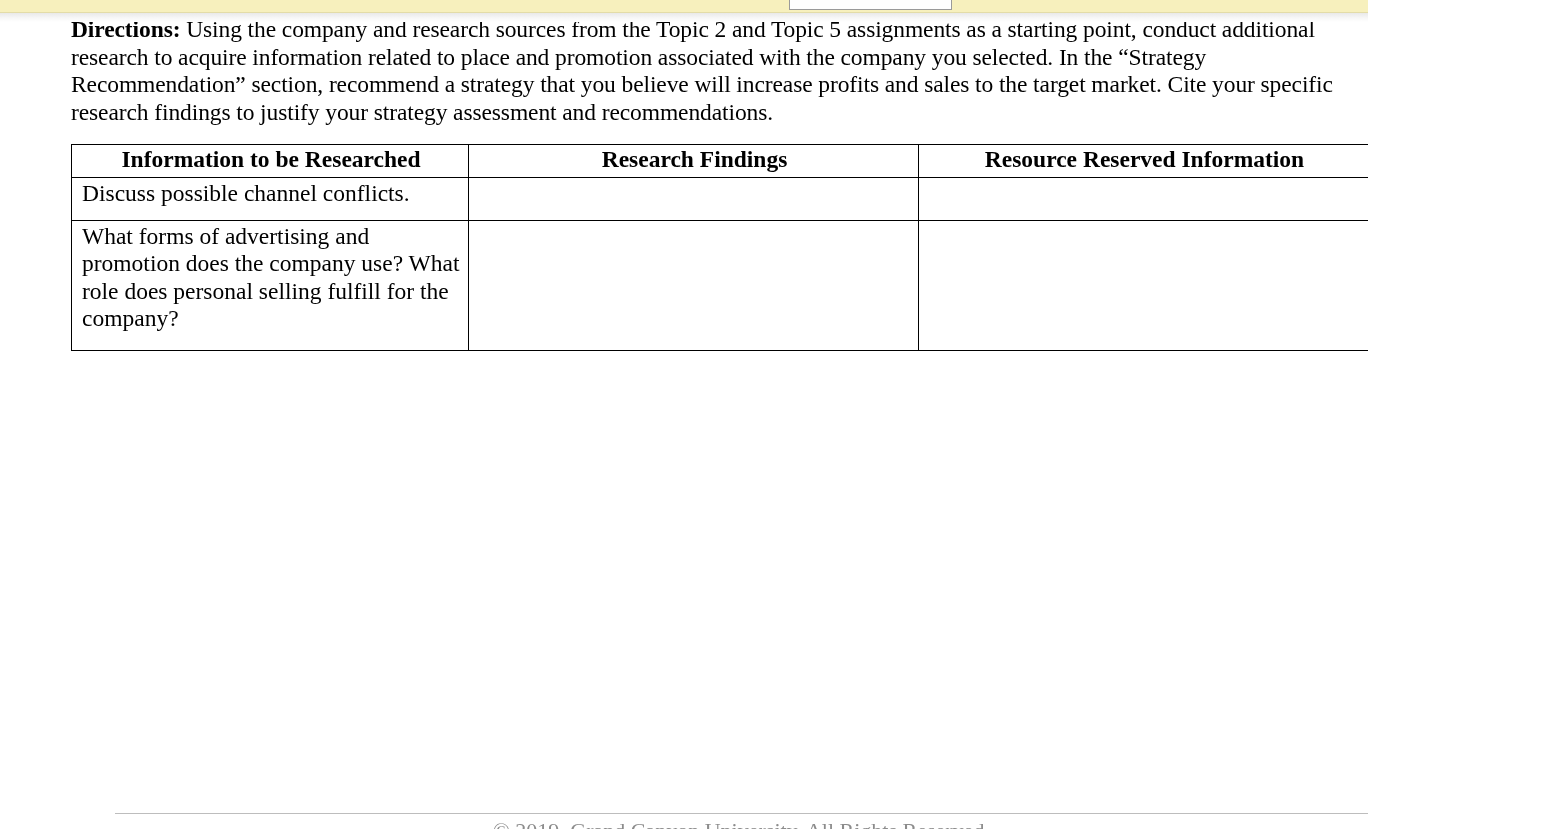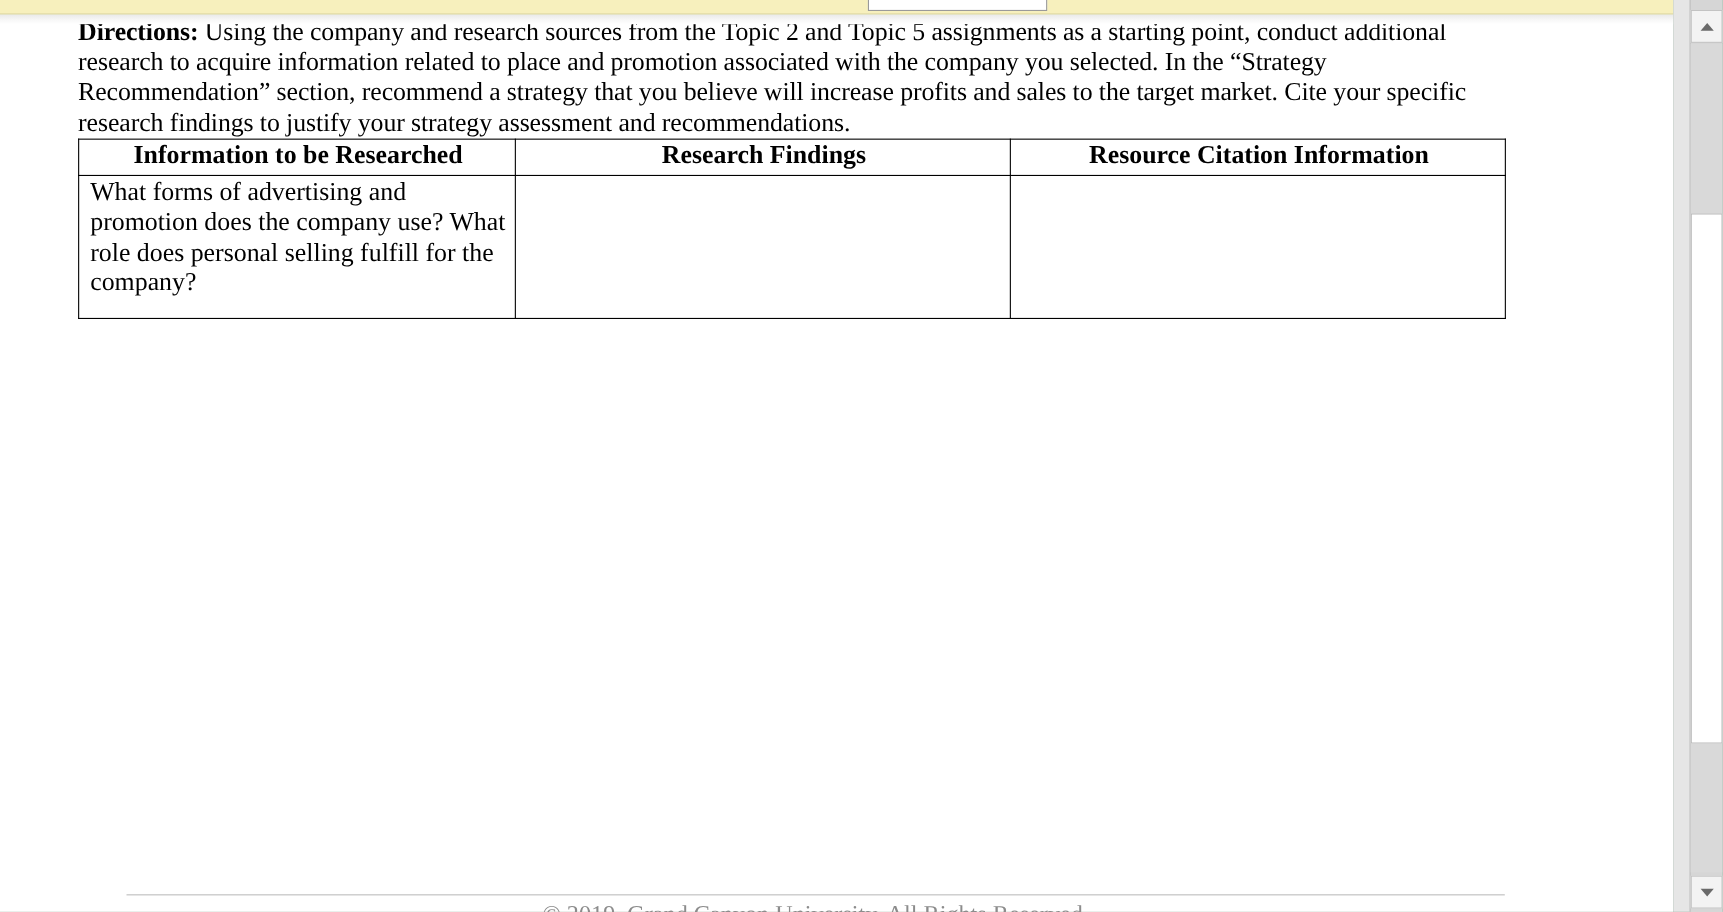--- a/index.html
+++ b/index.html
@@ -8,24 +8,24 @@
     padding: 0;
     width: 1566px;
     height: 829px;
     overflow: hidden;
     background: #ffffff;
     font-family: "Liberation Serif", "DejaVu Serif", serif;
   }
 
   #app {
     position: relative;
-    width: 1566px;
+    width: 1368px;
     height: 829px;
     overflow: hidden;
-    background: #14532d;
+    background: #14b8a6;
   }
 
   
   .top-bar {
     position: absolute;
     left: 0; top: 0;
     width: 1521px;
     height: 13px;
     background: #f7f0bd;
     border-bottom: 1px solid #e3dca8;
@@ -74,21 +74,21 @@
     text-align: left;
     letter-spacing: -0.1px;
   }
   .b { font-weight: bold; }
   .bi { font-weight: bold; font-style: italic; }
 
   .para-directions { padding-top: 2px; }
 
   
   table.research-table {
-    margin-top: 0;
+    margin-top: 18px;
     border-collapse: collapse;
     width: 1297px;
     table-layout: fixed;
   }
   table.research-table td,
   table.research-table th {
     border: 1.5px solid #000000;
     vertical-align: top;
     padding: 2px 8px 4px 10px;
     font-size: 23.5px;
@@ -216,24 +216,29 @@
       <table class="research-table">
         <colgroup>
           <col class="col-a">
             <col class="col-b">
             <col class="col-c">
         </colgroup>
         <thead>
           <tr>
             <th>Information to be Researched</th>
             <th>Research Findings</th>
-            <th>Resource Citation Information</th>
+            <th>Resource Reserved Information</th>
           </tr>
         </thead>
         <tbody>
+          <tr class="row-h2">
+            <td>Discuss possible channel conflicts.</td>
+            <td></td>
+            <td></td>
+          </tr>
           <tr class="row-h3">
             <td>What forms of advertising and promotion does the company use? What role does personal selling fulfill for the company?</td>
             <td></td>
             <td></td>
           </tr>
         </tbody>
       </table>
 
 
     </div>

